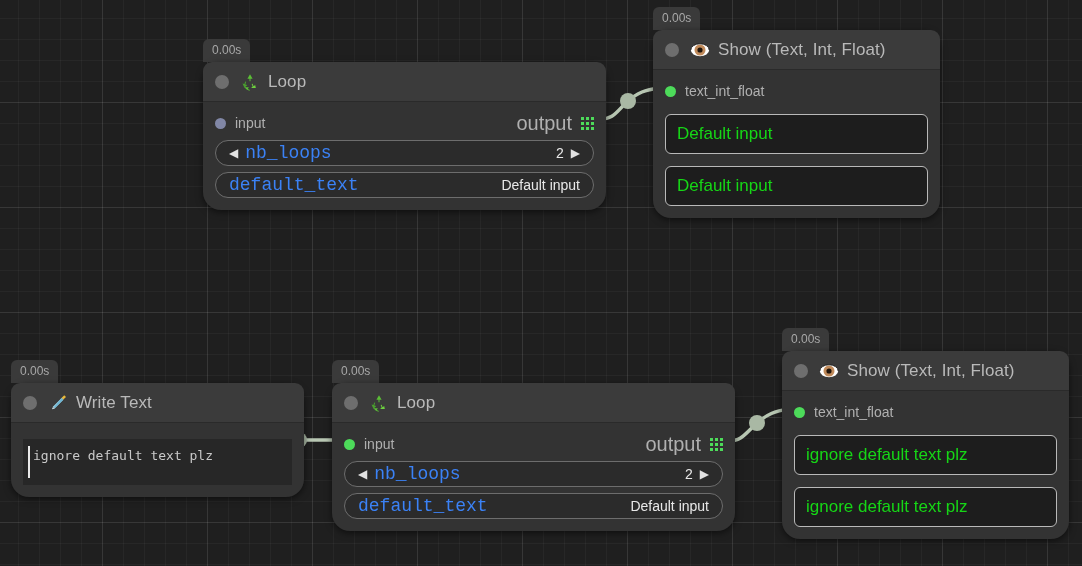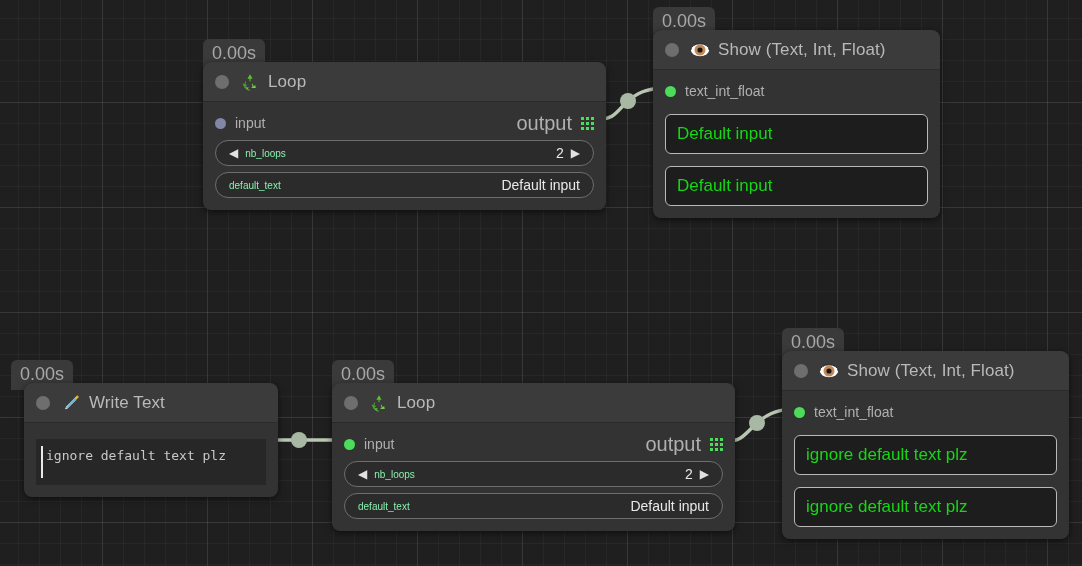--- a/index.html
+++ b/index.html
@@ -21,21 +21,21 @@
     background-position: -3px -3px, -3px -3px, -3px -3px, -3px -3px;
     font-family: "Liberation Sans", sans-serif;
     -webkit-font-smoothing: antialiased;
   }
   #wires { position: absolute; left: 0; top: 0; width: 1082px; height: 566px; pointer-events: none; }
 
   
   .node {
     position: absolute;
     background: #333333;
-    border-radius: 8px;
+    border-radius: 18px;
     box-shadow: 0 2px 7px rgba(0,0,0,0.55);
     box-sizing: border-box;
   }
   .node-header {
     display: flex;
     align-items: center;
     height: 40px;
     padding: 0 12px;
     background: #3b3b3b;
     border-radius: 9px 9px 0 0;
@@ -61,21 +61,21 @@
     white-space: nowrap;
     letter-spacing: 0.1px;
   }
   .node-body { padding: 8px 12px 12px 12px; }
 
   
   .timer-badge {
     position: absolute;
     background: #3a3a3a;
     color: #a8a8a8;
-    font-size: 18px;
+    font-size: 12px;
     padding: 4px 9px 5px 9px;
     border-radius: 6px 6px 0 0;
     white-space: nowrap;
   }
 
   
   .port-row {
     display: flex;
     align-items: center;
     height: 22px;
@@ -124,23 +124,24 @@
   }
   .pill .arrow {
     color: #e2e2e2;
     font-size: 12px;
     line-height: 1;
     flex: 0 0 auto;
   }
   .pill .arrow.left  { margin-right: 7px; }
   .pill .arrow.right { margin-left: 7px; }
   .pill .key {
-    color: #86efac;
-    font-size: 10px;
-    white-space: nowrap;
+    color: #3b82f6;
+    font-size: 18px;
+    white-space: nowrap;
+    font-family: Liberation Mono, monospace;
   }
   .pill .val {
     color: #e8e8e8;
     font-size: 14px;
     white-space: nowrap;
   }
 
   
   .display-box {
     border: 1px solid #b9b9b9;
@@ -258,21 +259,21 @@
       <div class="port-row">
         <span class="port-dot green"></span>
         <span class="port-label">text_int_float</span>
       </div>
       <div class="display-box">Default input</div>
       <div class="display-box">Default input</div>
     </div>
   </div>
 
   <div class="timer-badge" style="left:11px; top:360px;">0.00s</div>
-  <div class="node" id="n-write-text" style="left:24px; top:383px; width:254px;">
+  <div class="node" id="n-write-text" style="left:11px; top:383px; width:293px;">
     <div class="node-header">
       <span class="status-dot"></span>
       <span class="node-icon">
         <svg viewBox="0 0 24 24" width="20" height="20">
           <path d="M19.5 2.6 L21.6 4.7 L18.2 8.2 L16.1 6.1 Z" fill="#e8b83a"></path>
           <path d="M16.3 6.0 L18.4 8.1 L8.2 18.3 L5.1 19.4 L6.2 16.2 Z" fill="#9fd4e6"></path>
           <path d="M16.3 6.0 L18.4 8.1 L8.2 18.3 L7.1 17.2 Z" fill="#6fb6d4"></path>
           <path d="M6.2 16.2 L8.2 18.3 L5.1 19.4 Z" fill="#dfe9ee"></path>
           <path d="M7.0 17.0 L7.5 17.5 L5.9 18.6 Z" fill="#2c2c2c"></path>
         </svg>

